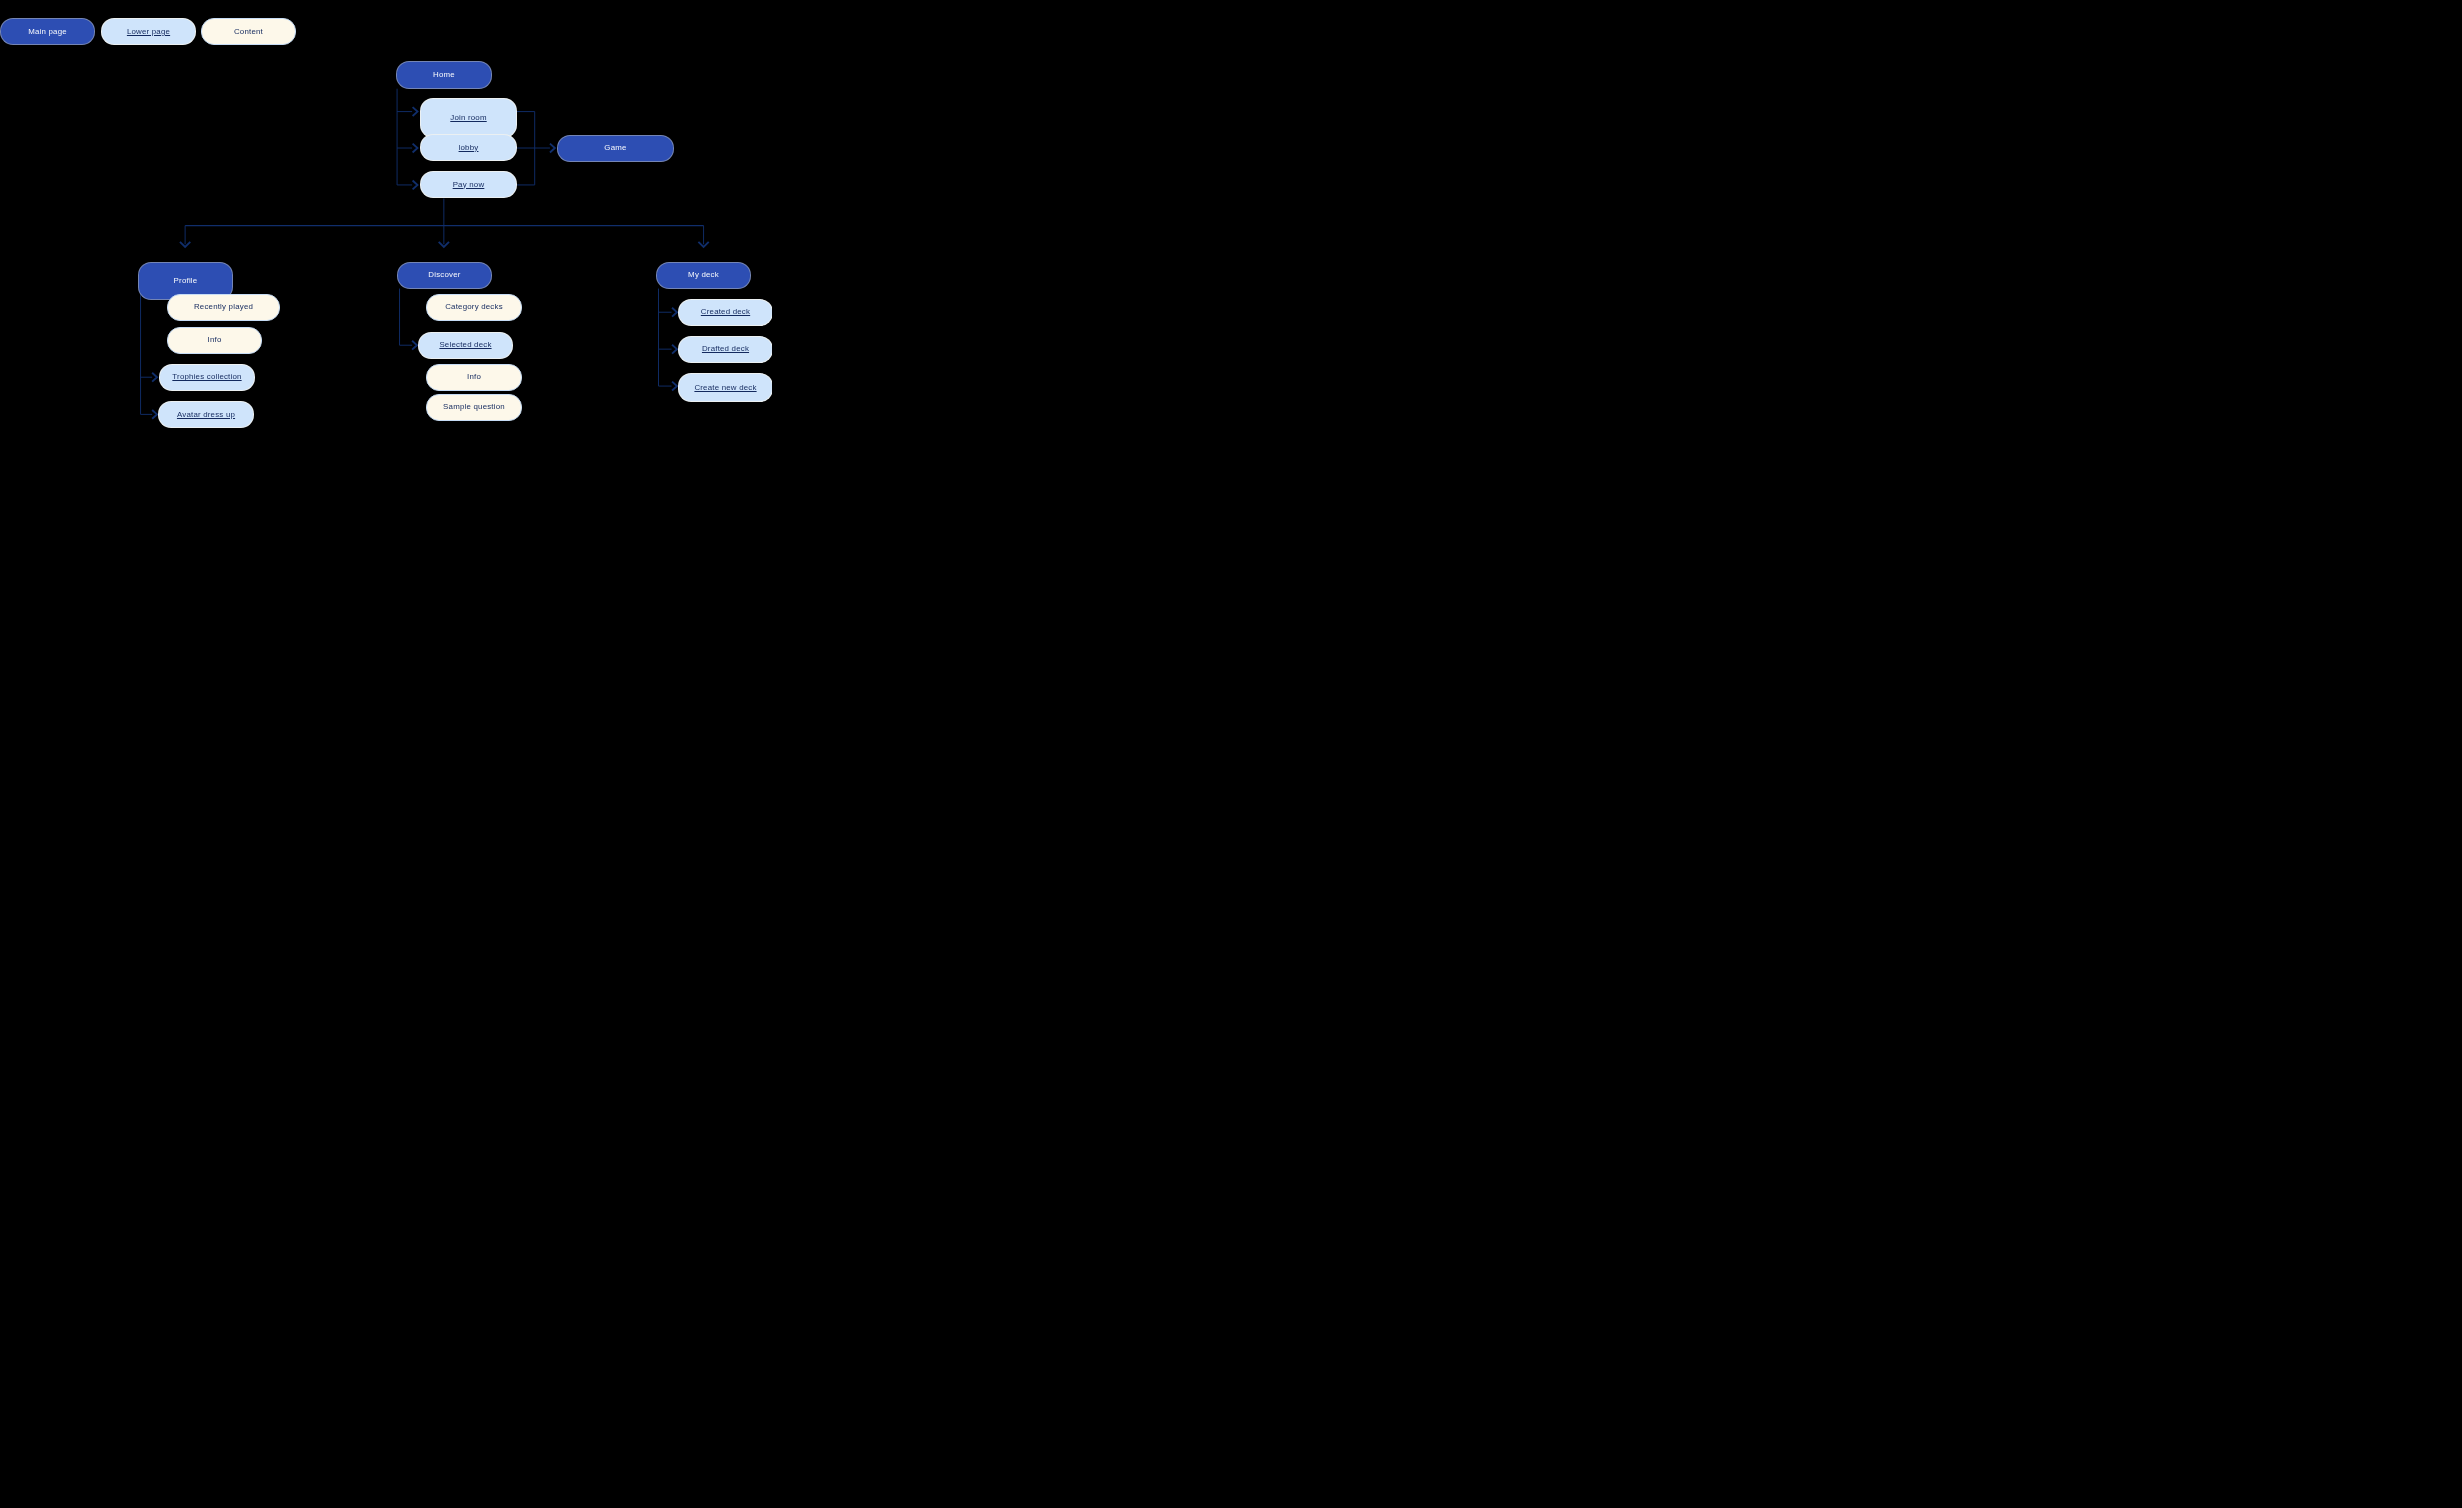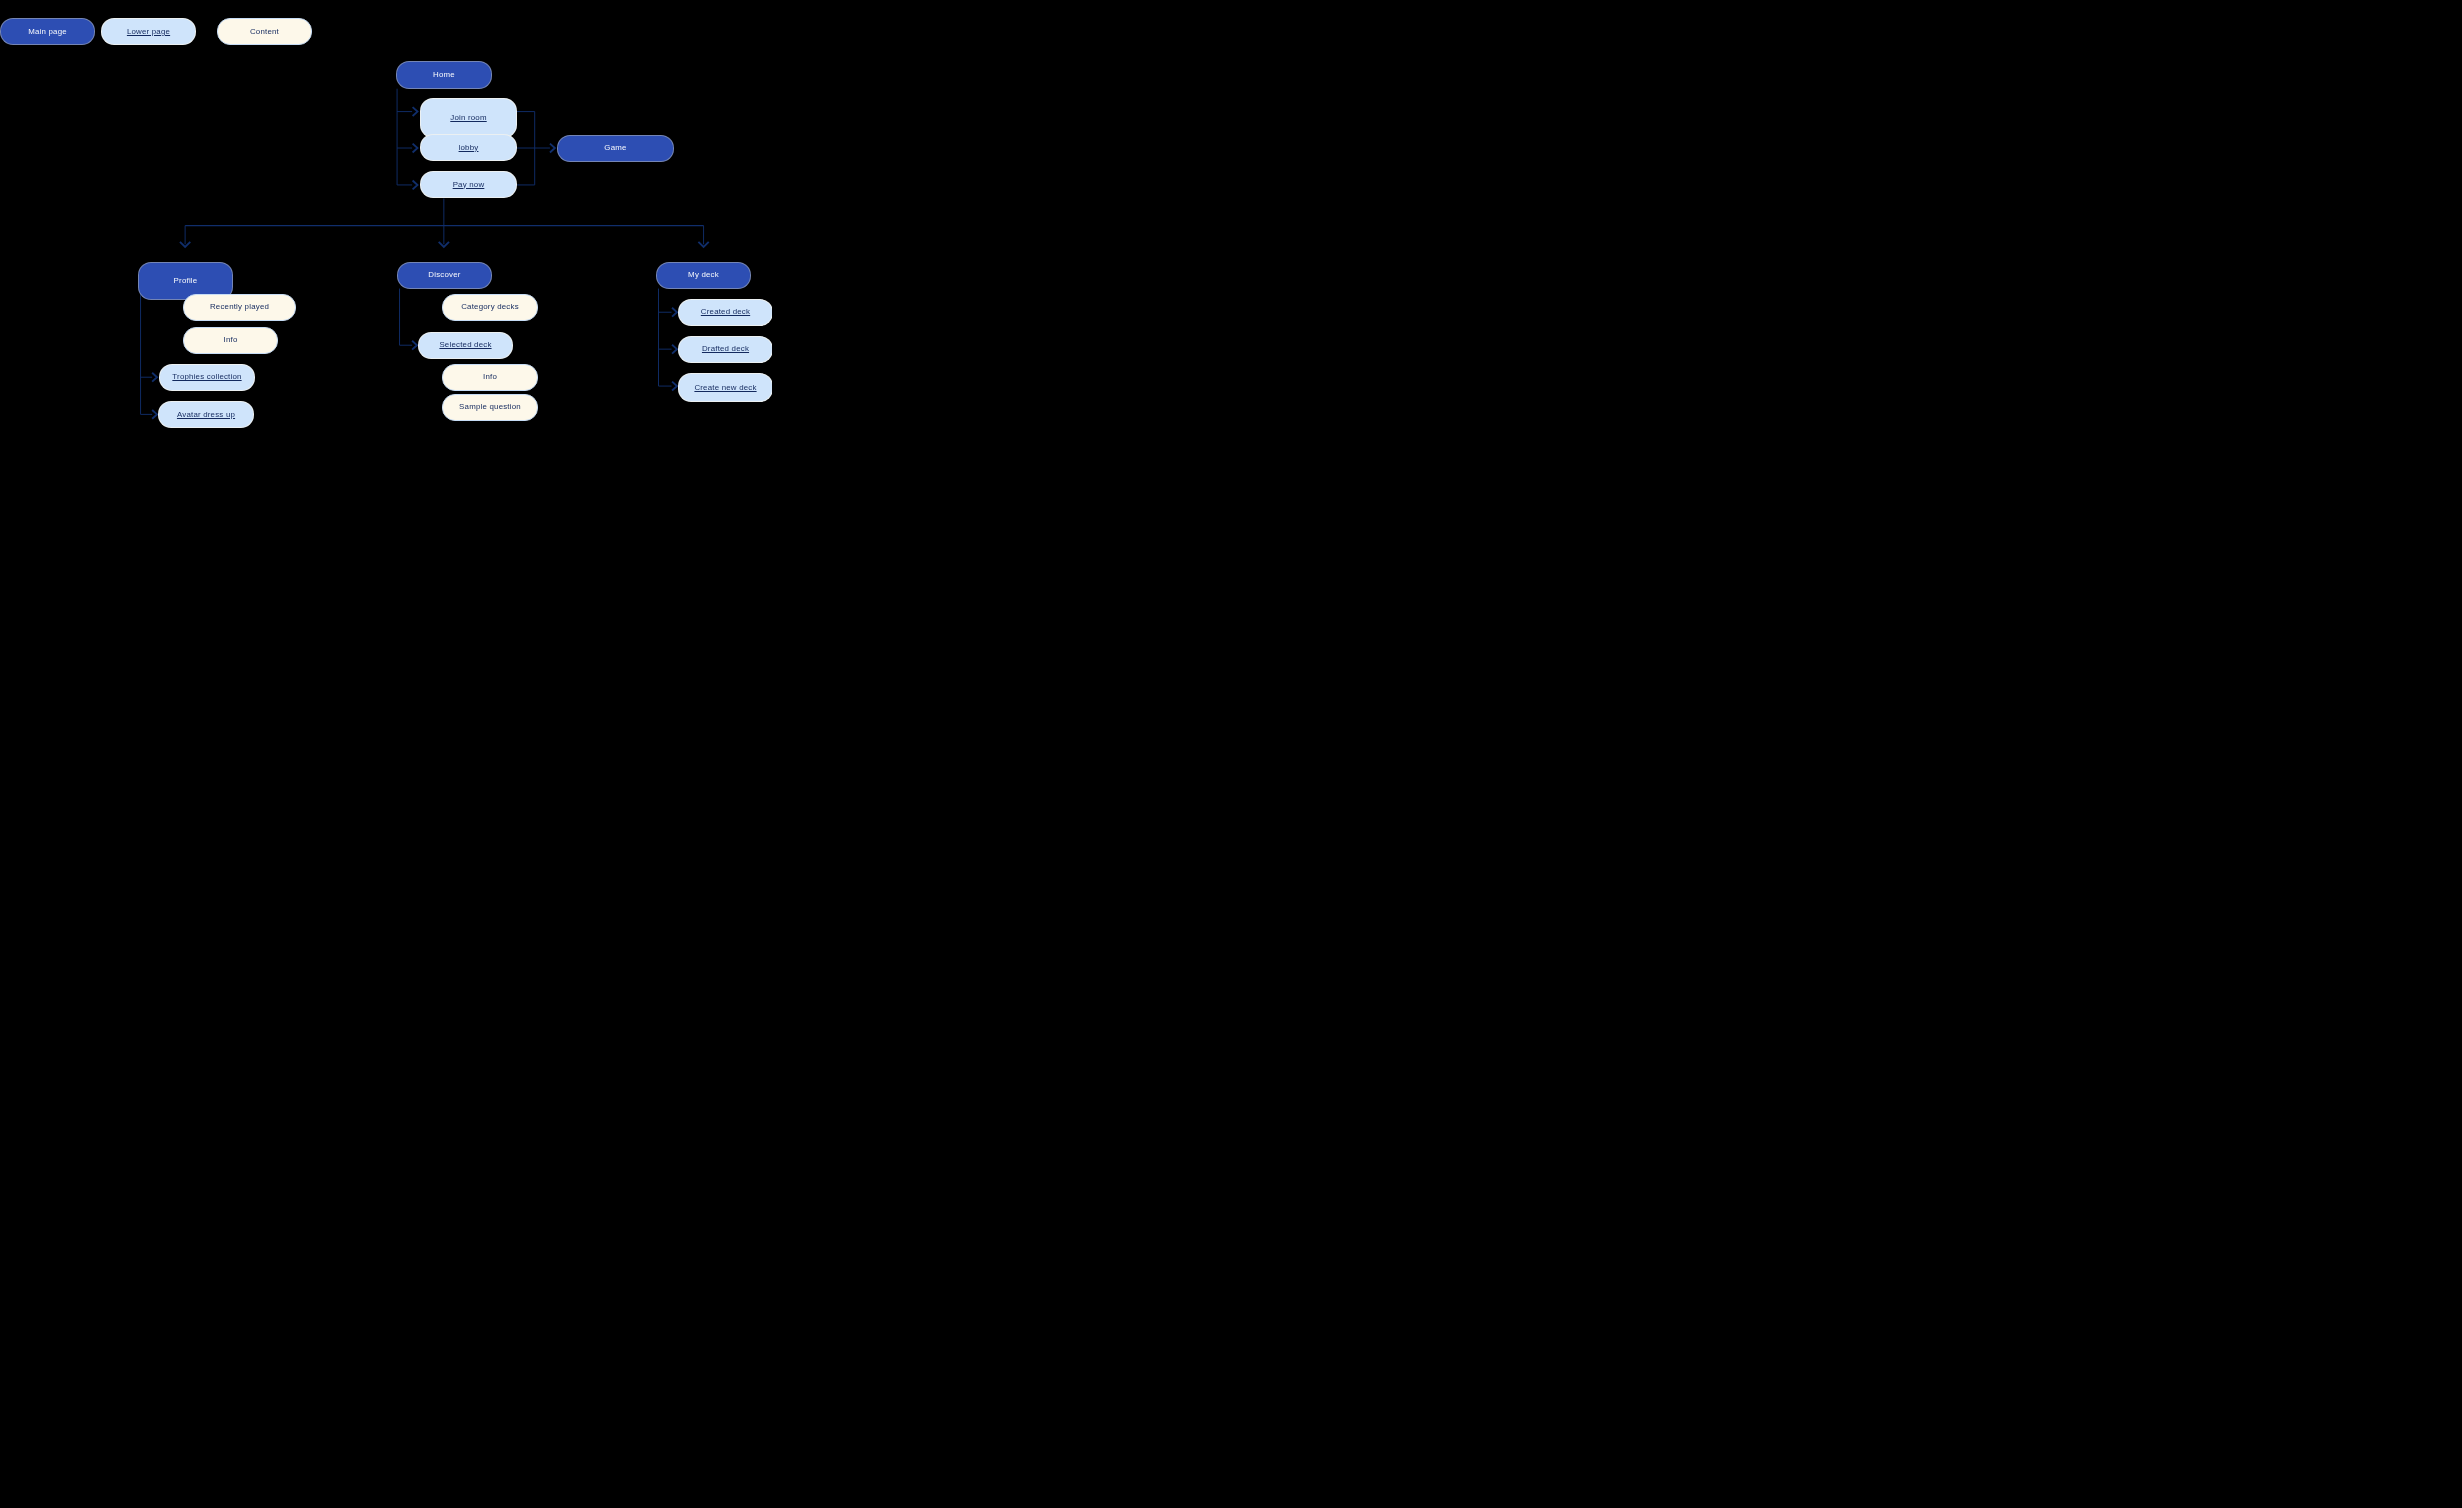--- a/index.html
+++ b/index.html
@@ -36,21 +36,20 @@
   .lower{
     background:var(--lower-page-bg);
     color:var(--dark-text);
     border:0.5px solid rgba(240,242,240,0.85);
     text-decoration:underline;
   }
   .content{
     background:var(--content-bg);
     color:var(--dark-text);
     border:1px solid var(--content-border);
-    margin-left:16px;
   }
   svg.wires{position:absolute;left:0;top:0;width:772px;height:428px;}
   .l{stroke:var(--connector);stroke-width:1.9;fill:none;}
   .thick{stroke-width:2.3;}
   .c{stroke:var(--connector);stroke-width:3.8;fill:none;stroke-linejoin:miter;stroke-linecap:butt;}
 </style>
 </head>
 <body>
 
 <div class="canvas">

